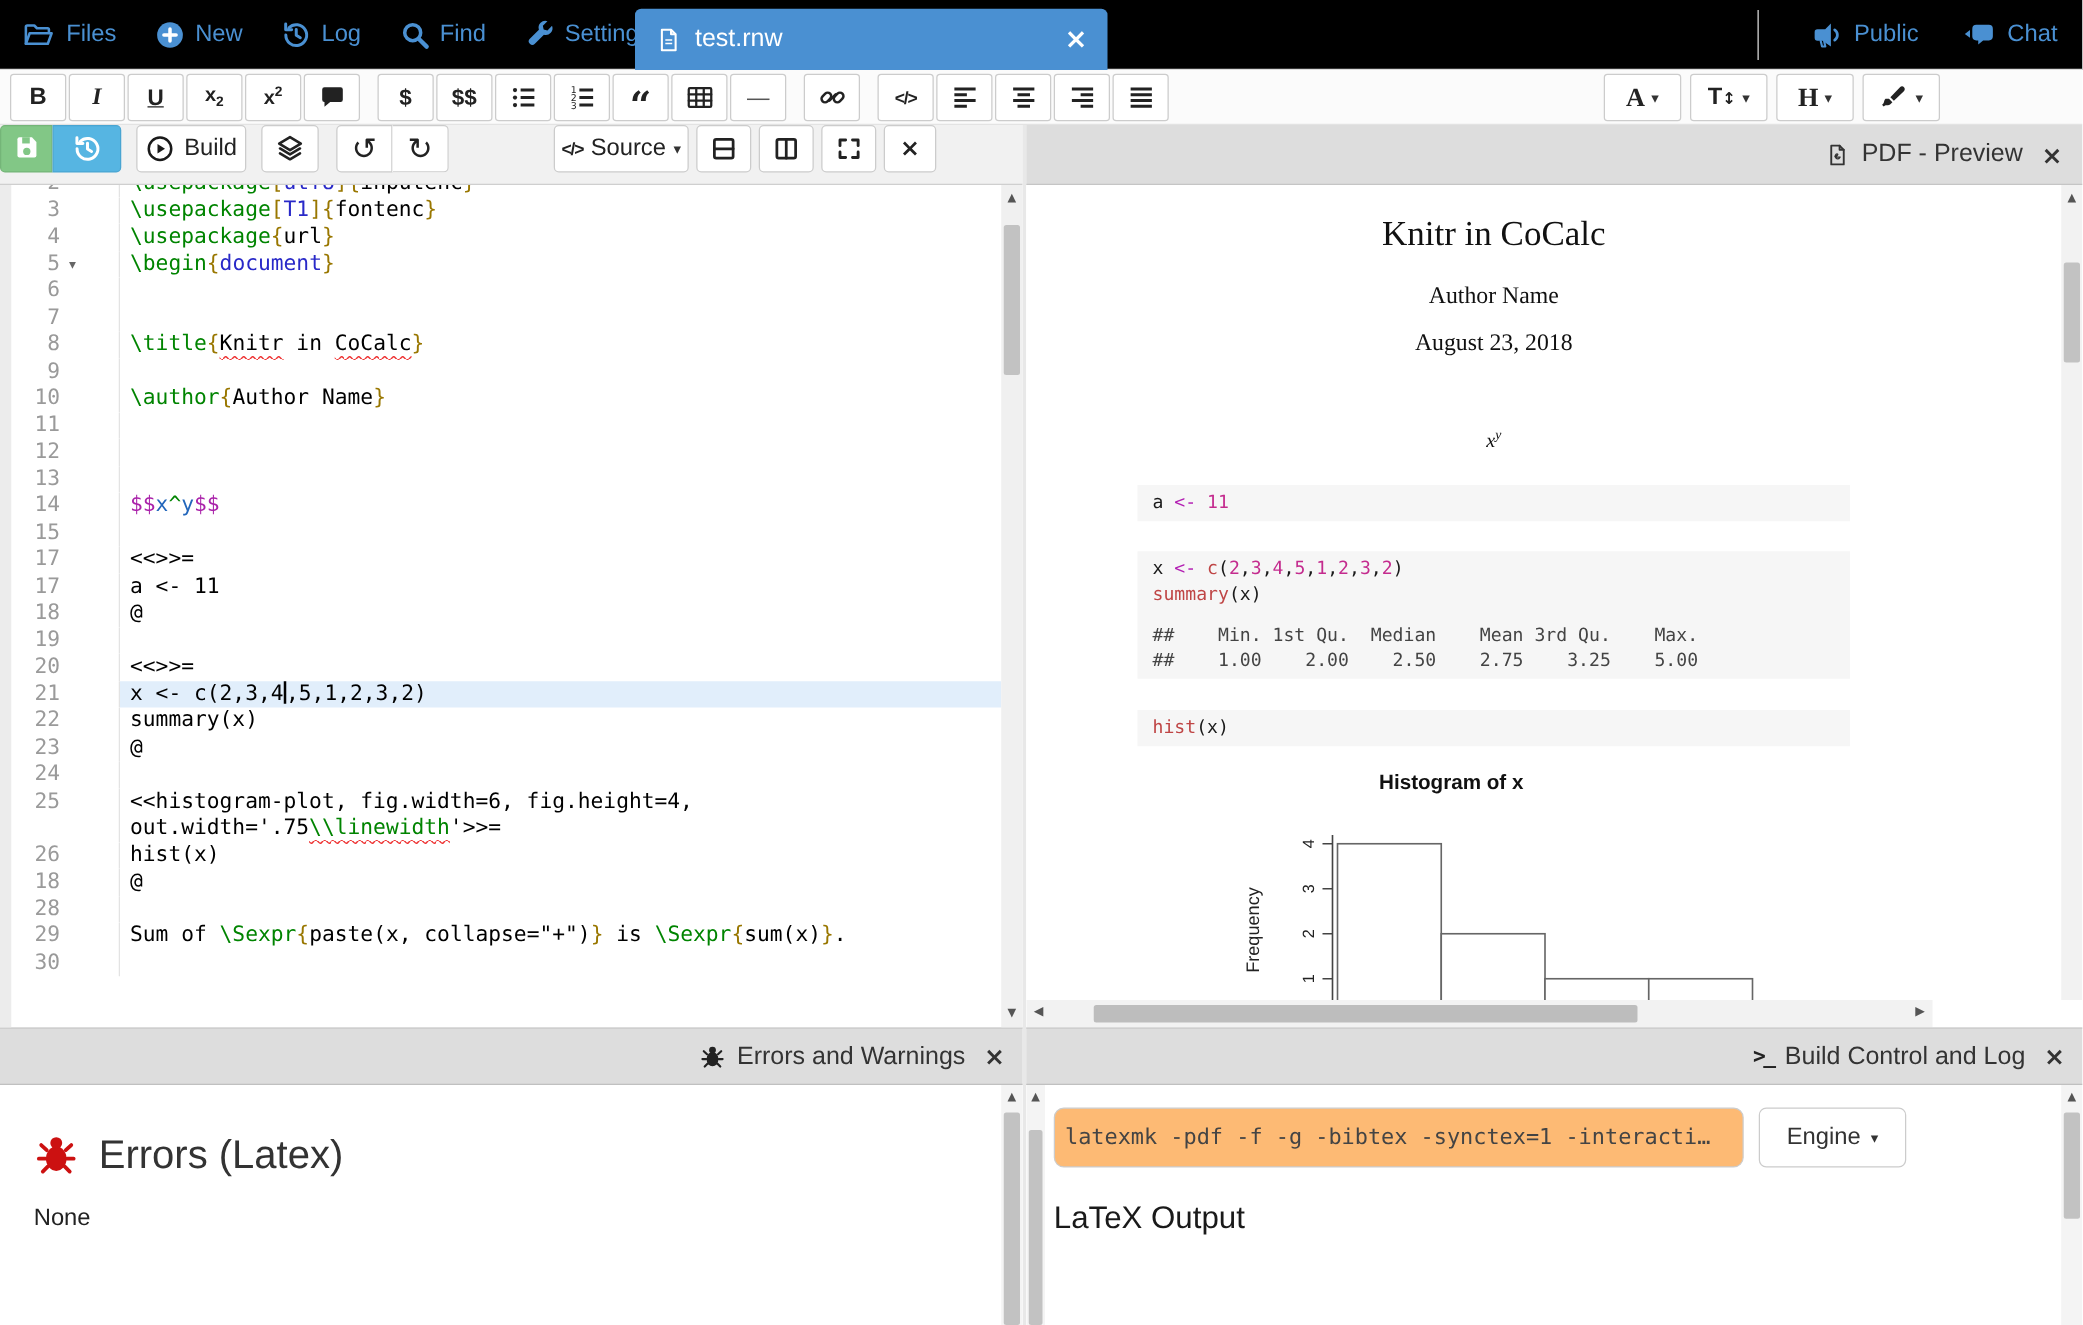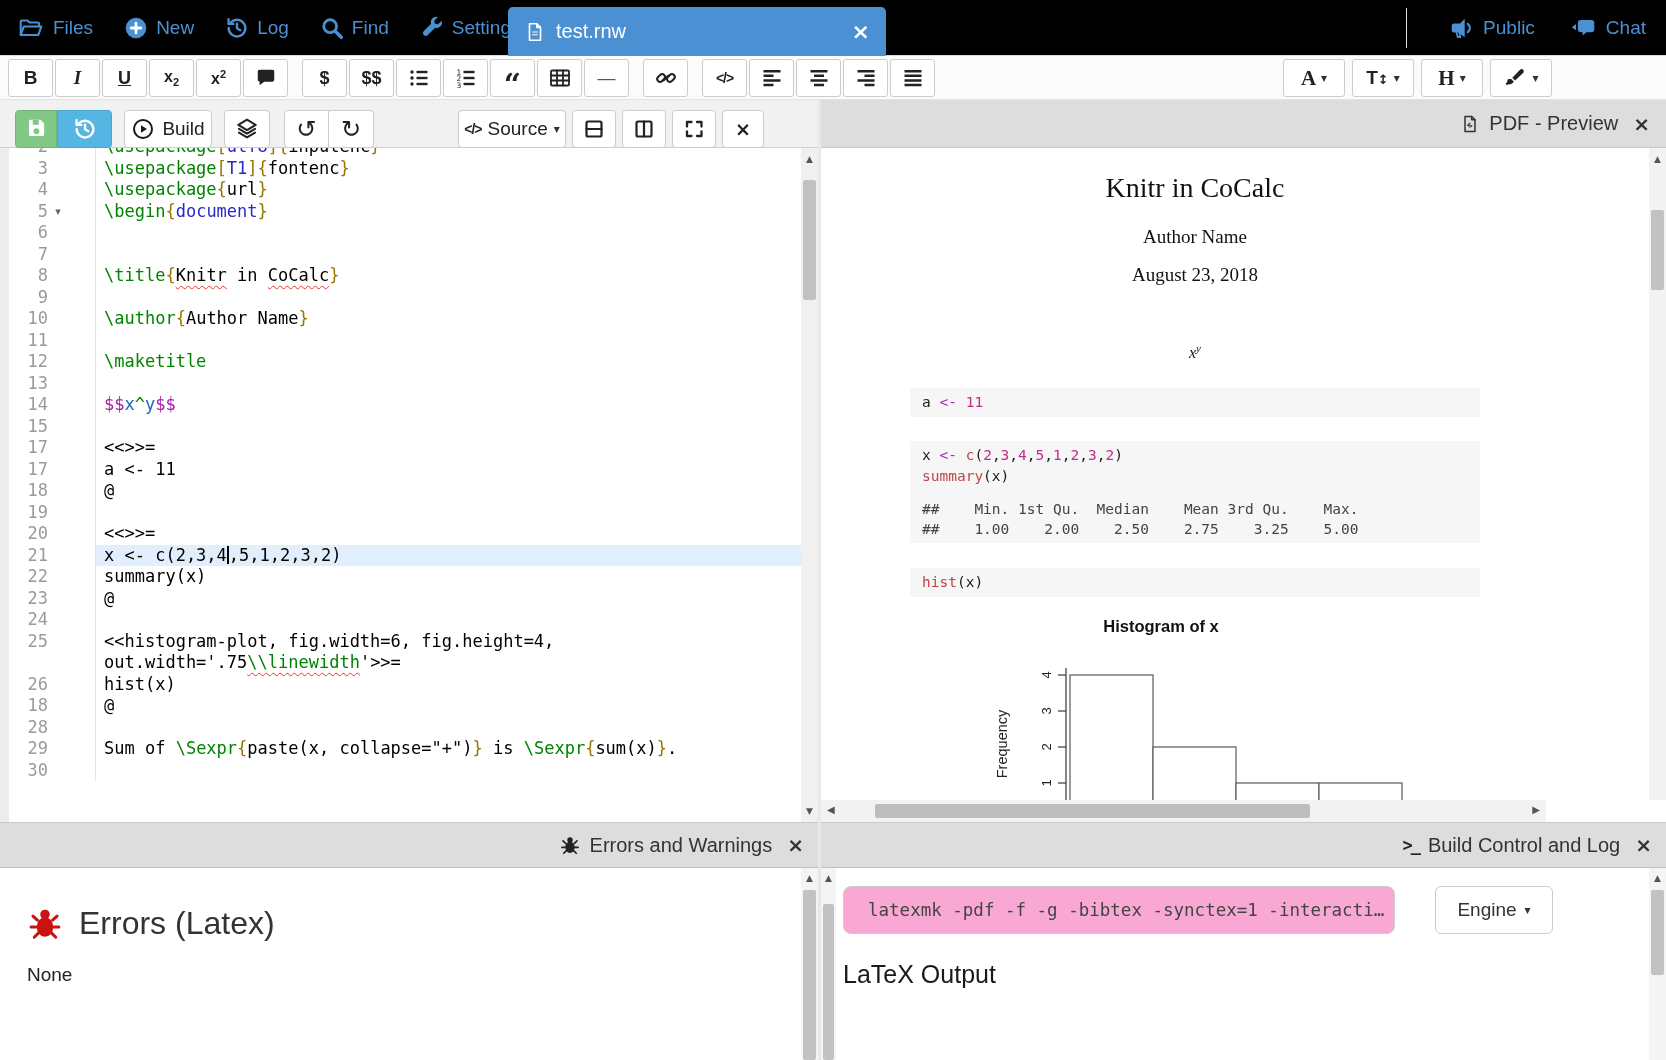--- a/index.html
+++ b/index.html
@@ -36,21 +36,21 @@
   .ghr { font-size:18px; color:#555; }
   .gcode { font-size:14px; font-weight:bold; letter-spacing:-1px; }
   .fright { position:absolute; right:112px; top:3px; display:flex; gap:5px; }
   .fbtn.wide { width:62px; gap:5px; }
   .flbl { font-family:"Liberation Serif", serif; font-size:21px; font-weight:bold; }
   .flblT { font-size:19px; font-weight:bold; }
   .caret { font-size:12px; color:#333; }
 
   
   .row3L { position:absolute; top:100px; left:0; width:818px; height:48px; background:#f1f1f1; border-bottom:1px solid #cfcfcf; }
-  .ebar { display:flex; align-items:flex-end; height:48px; padding-left:15px; }
+  .ebar { display:flex; align-items:flex-start; height:48px; }
   .ebtn { height:38px; background:#fff; border:1px solid #ccc; border-radius:4px; display:flex; align-items:center; justify-content:center; cursor:pointer; color:#222; font-size:19px; }
   .btn-save { width:42px; background:#82c786; border-color:#74b578; border-radius:4px 0 0 4px; }
   .btn-history { width:55px; background:#56b5e2; border-color:#49a5d2; border-radius:0 4px 4px 0; }
   .btn-build { width:88px; gap:7px; margin-left:12px; }
   .btn-layers { width:46px; margin-left:12px; }
   .btn-undo { width:45px; margin-left:14px; border-radius:4px 0 0 4px; }
   .btn-redo { width:45px; border-left:none; border-radius:0 4px 4px 0; }
   .btn-source { width:108px; margin-left:84px; gap:6px; }
   .btn-sq { width:44px; margin-left:6px; }
   .btn-close-ed { width:42px; margin-left:6px; font-weight:bold; }
@@ -120,23 +120,23 @@
 
   
   .panelL { position:absolute; top:868px; left:0; width:818px; height:192px; background:#fff; overflow:hidden; }
   .panelR { position:absolute; top:868px; left:821px; right:0; height:192px; background:#fff; overflow:hidden; }
   .err-head { position:absolute; left:26px; top:36px; display:flex; align-items:center; gap:15px; }
   .err-title { font-size:32px; color:#333; }
   .err-bug { color:#c11; }
   .err-none { position:absolute; left:27px; top:96px; font-size:19px; color:#222; }
   .pscroll { position:absolute; top:0; bottom:0; background:#f4f4f4; }
   .pthumb { position:absolute; left:2px; right:2px; background:#c2c2c2; border-radius:2px; }
-  .cmd-input { position:absolute; left:22px; top:18px; width:552px; height:48px; border:1px solid #ccc; border-radius:8px; background:#f9a8d4;
-               font-family:"DejaVu Sans Mono", monospace; font-size:17.5px; color:#444; padding:0 24px; line-height:46px; white-space:nowrap; overflow:hidden; }
-  .engine-btn { position:absolute; left:614px; top:18px; width:118px; height:48px; border:1px solid #ccc; border-radius:6px; background:#fff;
+  .cmd-input { position:absolute; left:22px; top:18px; width:552px; height:48px; border:1px solid #ccc; border-radius:8px; background:#fdba74;
+               font-family:"DejaVu Sans Mono", monospace; font-size:17.5px; color:#444; padding:0 8px; line-height:46px; white-space:nowrap; overflow:hidden; }
+  .engine-btn { position:absolute; left:586px; top:18px; width:118px; height:48px; border:1px solid #ccc; border-radius:6px; background:#fff;
                 display:flex; align-items:center; justify-content:center; gap:8px; font-size:19px; color:#333; cursor:pointer; }
   .latex-out { position:absolute; left:22px; top:92px; font-size:25px; color:#1a1a1a; }
 </style>
 </head>
 <body>
 
 <div class="row1">
   <div class="tb-left" id="tb-left">
       <div class="tb-item">
         <span class="ic">
@@ -499,21 +499,21 @@
       <div class="ed-row"><span class="ed-gut"><span class="ed-num">2</span></span><span class="ed-code"><span class="tk-cmd">\usepackage</span><span class="tk-brk">[</span><span class="tk-arg">utf8</span><span class="tk-brk">]</span><span class="tk-brk">{</span><span class="tk-txt">inputenc</span><span class="tk-brk">}</span></span></div>
       <div class="ed-row"><span class="ed-gut"><span class="ed-num">3</span></span><span class="ed-code"><span class="tk-cmd">\usepackage</span><span class="tk-brk">[</span><span class="tk-arg">T1</span><span class="tk-brk">]</span><span class="tk-brk">{</span><span class="tk-txt">fontenc</span><span class="tk-brk">}</span></span></div>
       <div class="ed-row"><span class="ed-gut"><span class="ed-num">4</span></span><span class="ed-code"><span class="tk-cmd">\usepackage</span><span class="tk-brk">{</span><span class="tk-txt">url</span><span class="tk-brk">}</span></span></div>
       <div class="ed-row"><span class="ed-gut"><span class="ed-num">5</span><span class="ed-fold glyph">▾</span></span><span class="ed-code"><span class="tk-cmd">\begin</span><span class="tk-brk">{</span><span class="tk-arg">document</span><span class="tk-brk">}</span></span></div>
       <div class="ed-row"><span class="ed-gut"><span class="ed-num">6</span></span><span class="ed-code"></span></div>
       <div class="ed-row"><span class="ed-gut"><span class="ed-num">7</span></span><span class="ed-code"></span></div>
       <div class="ed-row"><span class="ed-gut"><span class="ed-num">8</span></span><span class="ed-code"><span class="tk-cmd">\title</span><span class="tk-brk">{</span><span class="tk-sq">Knitr</span><span class="tk-txt"> in </span><span class="tk-sq">CoCalc</span><span class="tk-brk">}</span></span></div>
       <div class="ed-row"><span class="ed-gut"><span class="ed-num">9</span></span><span class="ed-code"></span></div>
       <div class="ed-row"><span class="ed-gut"><span class="ed-num">10</span></span><span class="ed-code"><span class="tk-cmd">\author</span><span class="tk-brk">{</span><span class="tk-txt">Author Name</span><span class="tk-brk">}</span></span></div>
       <div class="ed-row"><span class="ed-gut"><span class="ed-num">11</span></span><span class="ed-code"></span></div>
-      <div class="ed-row"><span class="ed-gut"><span class="ed-num">12</span></span><span class="ed-code"><span class="tk-cmd">\maketitle</span></span></div>
+      <div class="ed-row"><span class="ed-gut"><span class="ed-num">12</span></span></div>
       <div class="ed-row"><span class="ed-gut"><span class="ed-num">13</span></span><span class="ed-code"></span></div>
       <div class="ed-row"><span class="ed-gut"><span class="ed-num">14</span></span><span class="ed-code"><span class="tk-md">$$</span><span class="tk-mv">x</span><span class="tk-mo">^</span><span class="tk-mv">y</span><span class="tk-md">$$</span></span></div>
       <div class="ed-row"><span class="ed-gut"><span class="ed-num">15</span></span><span class="ed-code"></span></div>
       <div class="ed-row"><span class="ed-gut"><span class="ed-num">17</span></span><span class="ed-code"><span class="tk-txt">&lt;&lt;&gt;&gt;=</span></span></div>
       <div class="ed-row"><span class="ed-gut"><span class="ed-num">17</span></span><span class="ed-code"><span class="tk-txt">a &lt;- 11</span></span></div>
       <div class="ed-row"><span class="ed-gut"><span class="ed-num">18</span></span><span class="ed-code"><span class="tk-txt">@</span></span></div>
       <div class="ed-row"><span class="ed-gut"><span class="ed-num">19</span></span><span class="ed-code"></span></div>
       <div class="ed-row"><span class="ed-gut"><span class="ed-num">20</span></span><span class="ed-code"><span class="tk-txt">&lt;&lt;&gt;&gt;=</span></span></div>
       <div class="ed-row ed-active"><span class="ed-gut"><span class="ed-num">21</span></span><span class="ed-code"><span class="tk-txt">x &lt;- c(2,3,4</span><span class="ed-cursor"></span><span class="tk-txt">,5,1,2,3,2)</span></span></div>
       <div class="ed-row"><span class="ed-gut"><span class="ed-num">22</span></span><span class="ed-code"><span class="tk-txt">summary(x)</span></span></div>

